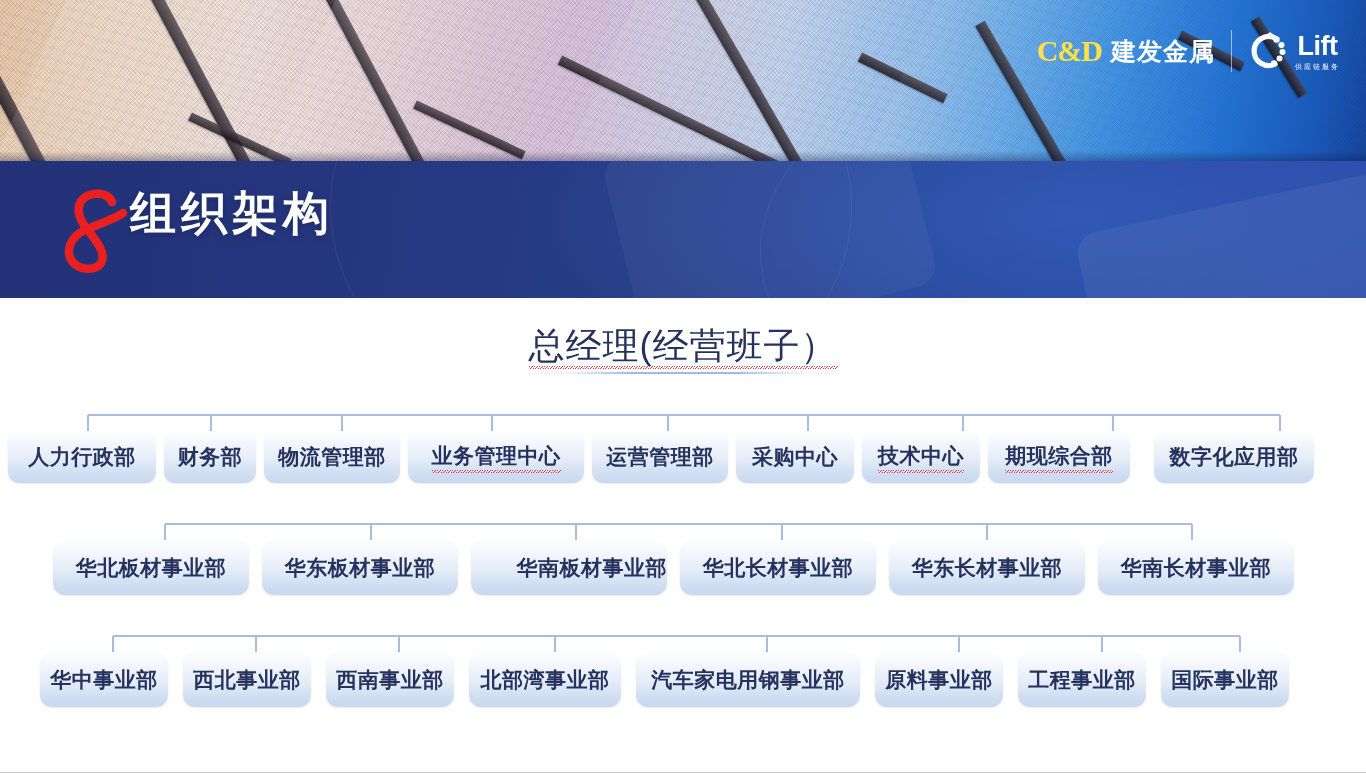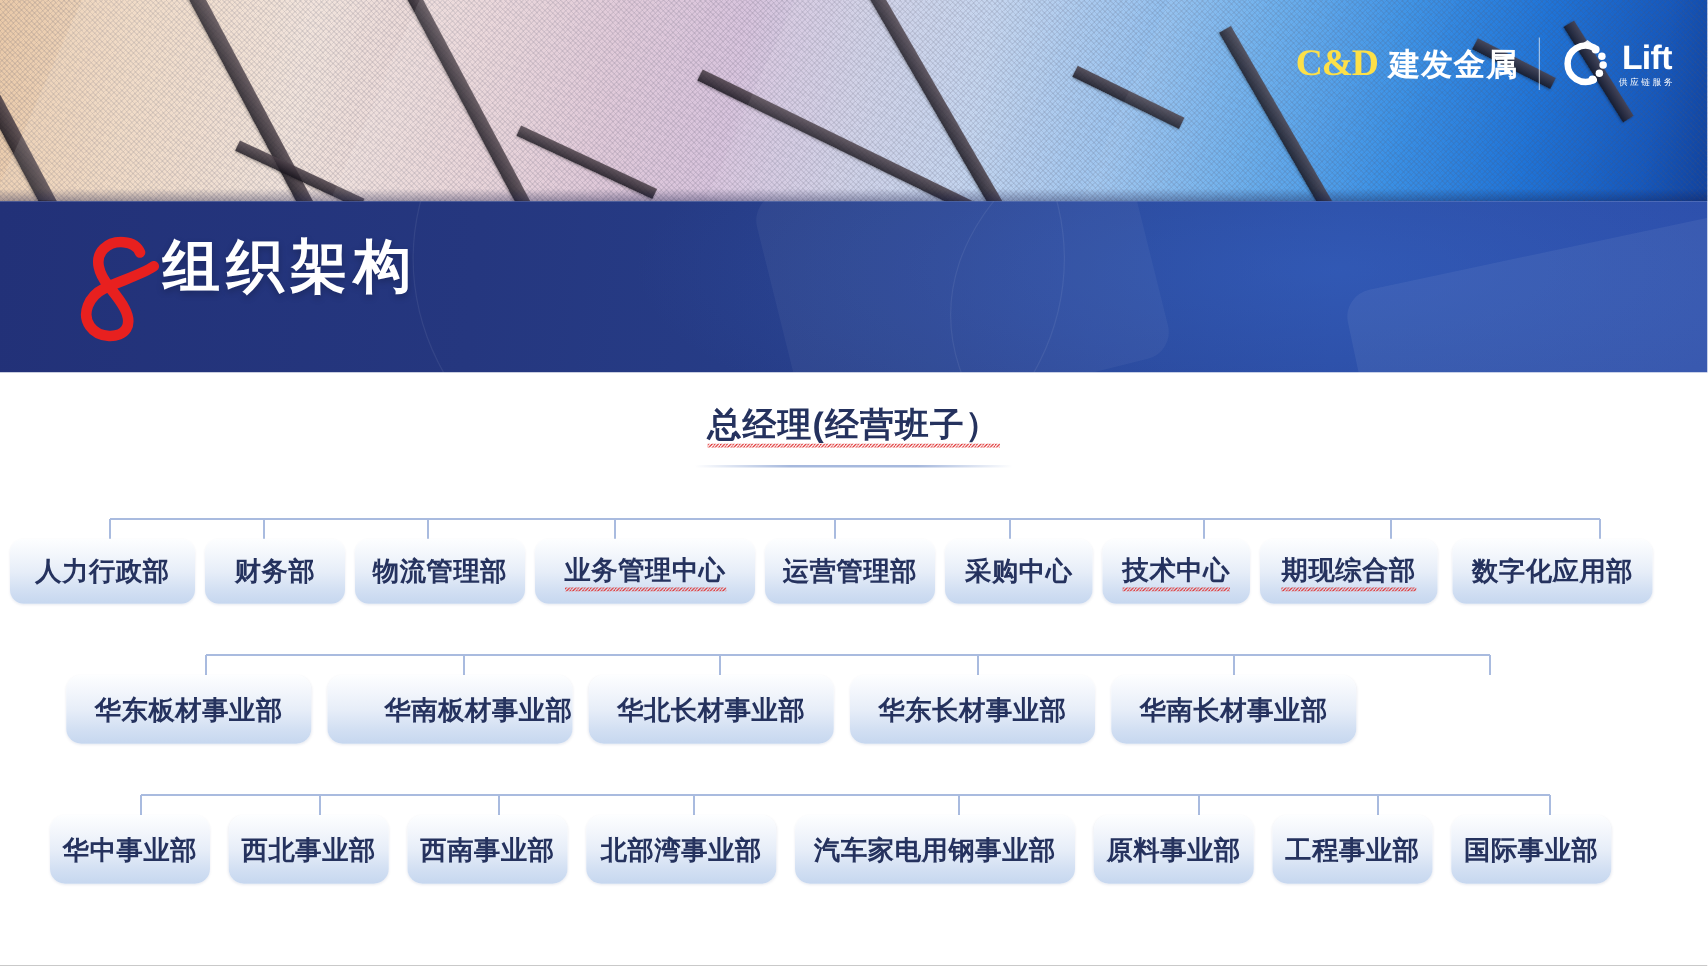--- a/index.html
+++ b/index.html
@@ -176,22 +176,22 @@
   }
 
   .root-wrap {
     position: absolute;
     left: 0; right: 0; top: 26px;
     text-align: center;
   }
   .root-title {
     display: inline-block;
     position: relative;
-    font-size: 27px;
-    font-weight: bold;
+    font-size: 36px;
+    font-weight: normal;
     color: #25325e;
     letter-spacing: 1px;
     line-height: 1.2;
   }
   .spell {
     background-image:
       repeating-linear-gradient(135deg,
         #e03a3a 0, #e03a3a 1.2px,
         rgba(0,0,0,0) 1.2px, rgba(0,0,0,0) 2.2px,
         #e03a3a 2.2px, #e03a3a 3.4px,
@@ -370,47 +370,50 @@
 
   <div class="root-wrap">
     <div class="root-title"><span class="spell">总经理(经营班子）</span></div>
   </div>
   <div class="root-underline"></div>
 
   <div class="row row1" id="row-1" style="padding-left: 8px;">
       <div class="node" style="width: 148px; margin-right: 8px;">
         <span class="node-label">人力行政部</span>
       </div>
-      <div class="node" style="width: 112px; margin-right: 8px;">
+      <div class="node" style="width: 92px; margin-right: 8px;">
         <span class="node-label">财务部</span>
       </div>
       <div class="node" style="width: 136px; margin-right: 8px;">
         <span class="node-label">物流管理部</span>
       </div>
       <div class="node" style="width: 176px; margin-right: 8px;">
         <span class="node-label spell">业务管理中心</span>
       </div>
       <div class="node" style="width: 136px; margin-right: 8px;">
         <span class="node-label">运营管理部</span>
       </div>
       <div class="node" style="width: 118px; margin-right: 8px;">
         <span class="node-label">采购中心</span>
       </div>
       <div class="node" style="width: 118px; margin-right: 8px;">
         <span class="node-label spell">技术中心</span>
       </div>
-      <div class="node" style="width: 142px; margin-right: 12px;">
+      <div class="node" style="width: 142px; margin-right: 24px;">
         <span class="node-label spell">期现综合部</span>
       </div>
       <div class="node" style="width: 160px; margin-right: 0px;">
         <span class="node-label">数字化应用部</span>
       </div>
     </div>
 
   <div class="row row2" id="row-2" style="padding-left: 53px;">
+      <div class="node" style="width: 196px; margin-right: 13px;">
+        <span class="node-label">华北板材事业部</span>
+      </div>
       <div class="node" style="width: 196px; margin-right: 13px;">
         <span class="node-label">华东板材事业部</span>
       </div>
       <div class="node" style="width: 196px; margin-right: 13px; justify-content: flex-end;">
         <span class="node-label">华南板材事业部</span>
       </div>
       <div class="node" style="width: 196px; margin-right: 13px;">
         <span class="node-label">华北长材事业部</span>
       </div>
       <div class="node" style="width: 196px; margin-right: 13px;">

